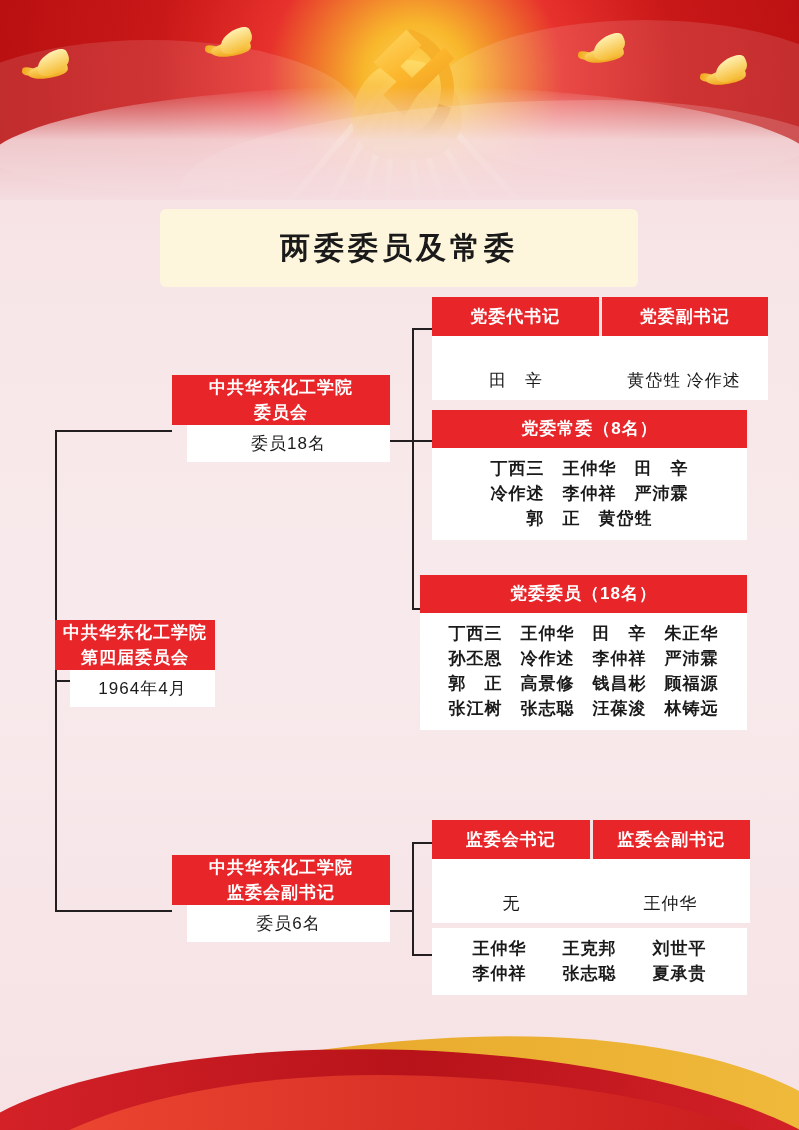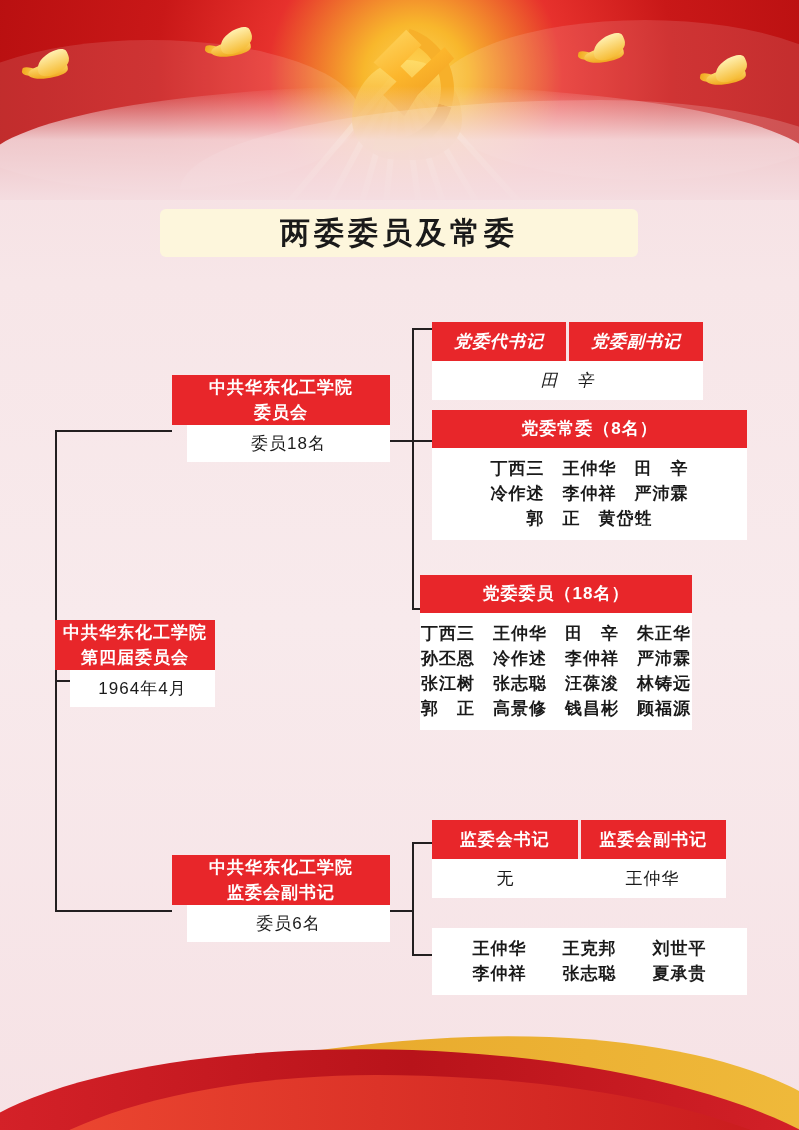--- a/index.html
+++ b/index.html
@@ -131,21 +131,21 @@
     border-radius: 40% 60% 60% 40%;
     transform: rotate(10deg);
   }
 
   
   .title-box {
     position: absolute;
     left: 160px;
     top: 209px;
     width: 478px;
-    height: 48px;
+    height: 78px;
     background: #fdf6dc;
     border-radius: 6px;
     display: flex;
     align-items: center;
     justify-content: center;
   }
   .title-text {
     font-size: 30px;
     font-weight: bold;
     color: #1a1a1a;
@@ -211,20 +211,21 @@
     width: 100%;
     background: #fff;
   }
   .splitvals .cell {
     flex: 1;
     color: #1a1a1a;
     font-size: 17px;
     text-align: center;
     padding: 8px 2px;
     letter-spacing: 1px;
+    margin-top: 25px;
   }
 
   .names {
     background: #ffffff;
     padding: 8px 0 9px 0;
     color: #1a1a1a;
     font-size: 17px;
     text-align: center;
   }
   .names .row {
@@ -366,50 +367,51 @@
     </div>
 
     <div class="node" style="left:172px; top:575px; width:218px;">
       <div class="head">
         <div>中共华东化工学院</div>
         <div>监委会副书记</div>
       </div>
       <div class="sub">委员6名</div>
     </div>
 
-    <div class="node" style="left:432px; top:42px; width:271px;font-style:italic;">
+    <div class="node" style="left:432px; top:17px; width:336px;">
       <div class="splitrow">
         <div class="cell">党委代书记</div>
         <div class="cell">党委副书记</div>
       </div>
       <div class="splitvals">
         <div class="cell">田　辛</div>
+        <div class="cell">黄岱甡  冷作述</div>
       </div>
     </div>
 
     <div class="node" style="left:432px; top:130px; width:315px;">
       <div class="head single">党委常委（8名）</div>
       <div class="names">
         <div class="row">丁西三　王仲华　田　辛</div>
         <div class="row">冷作述　李仲祥　严沛霖</div>
         <div class="row">郭　正　黄岱甡</div>
       </div>
     </div>
 
-    <div class="node" style="left:420px; top:295px; width:272px;">
+    <div class="node" style="left:420px; top:295px; width:327px;">
       <div class="head single">党委委员（18名）</div>
       <div class="names">
         <div class="row">丁西三　王仲华　田　辛　朱正华</div>
         <div class="row">孙丕恩　冷作述　李仲祥　严沛霖</div>
+        <div class="row">郭　正　高景修　钱昌彬　顾福源</div>
         <div class="row">张江树　张志聪　汪葆浚　林铸远</div>
-        <div class="row">郭　正　高景修　钱昌彬　顾福源</div>
-      </div>
-    </div>
-
-    <div class="node" style="left:432px; top:540px; width:294px;">
+      </div>
+    </div>
+
+    <div class="node" style="left:432px; top:540px; width:318px;">
       <div class="splitrow">
         <div class="cell">监委会书记</div>
         <div class="cell">监委会副书记</div>
       </div>
       <div class="splitvals">
         <div class="cell">无</div>
         <div class="cell">王仲华</div>
       </div>
     </div>
 

